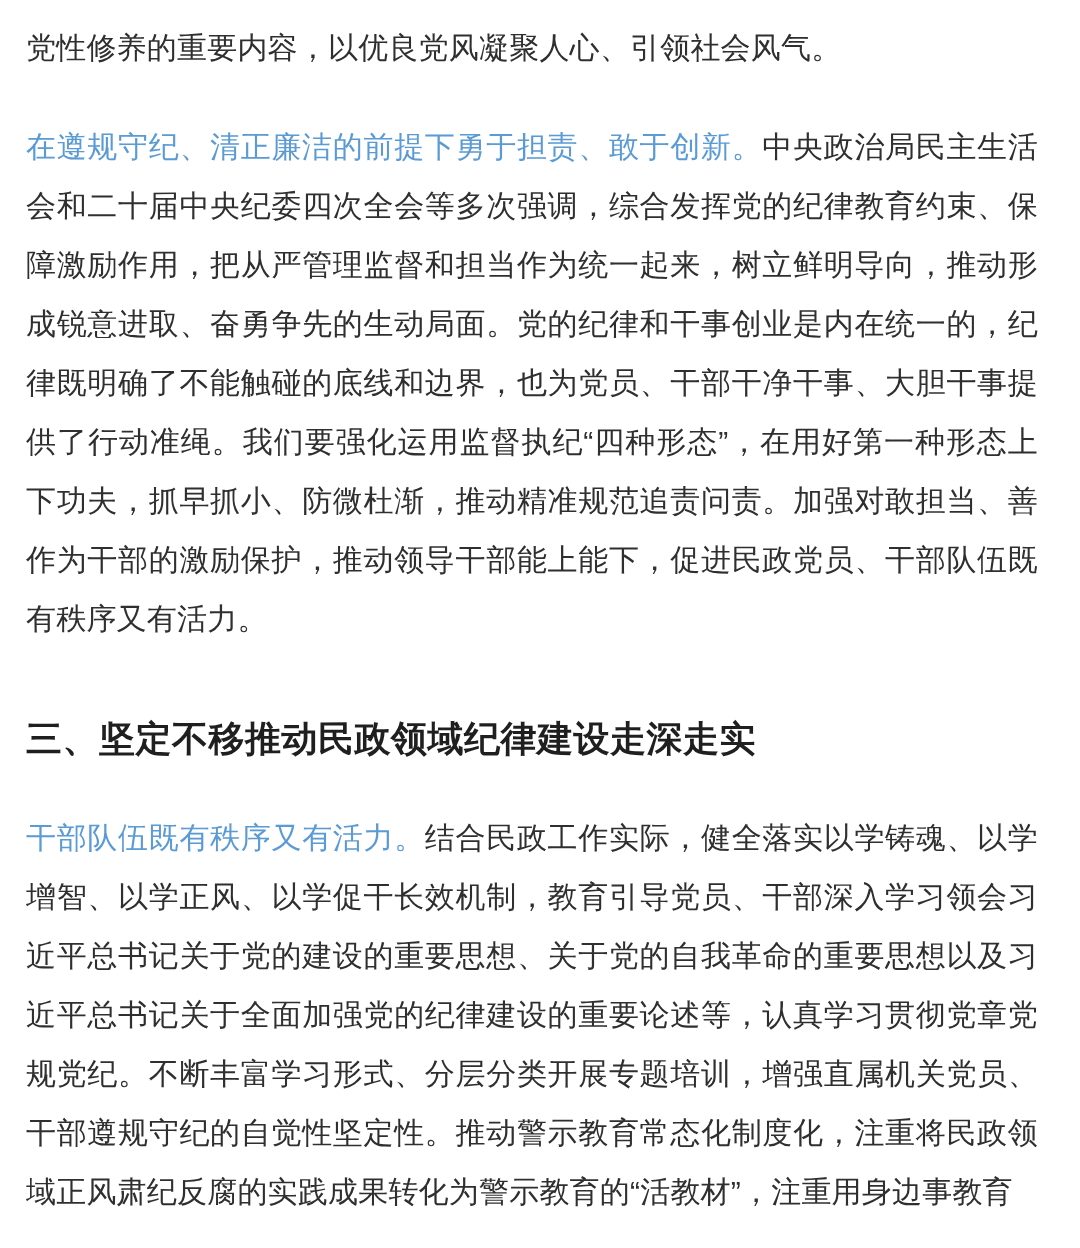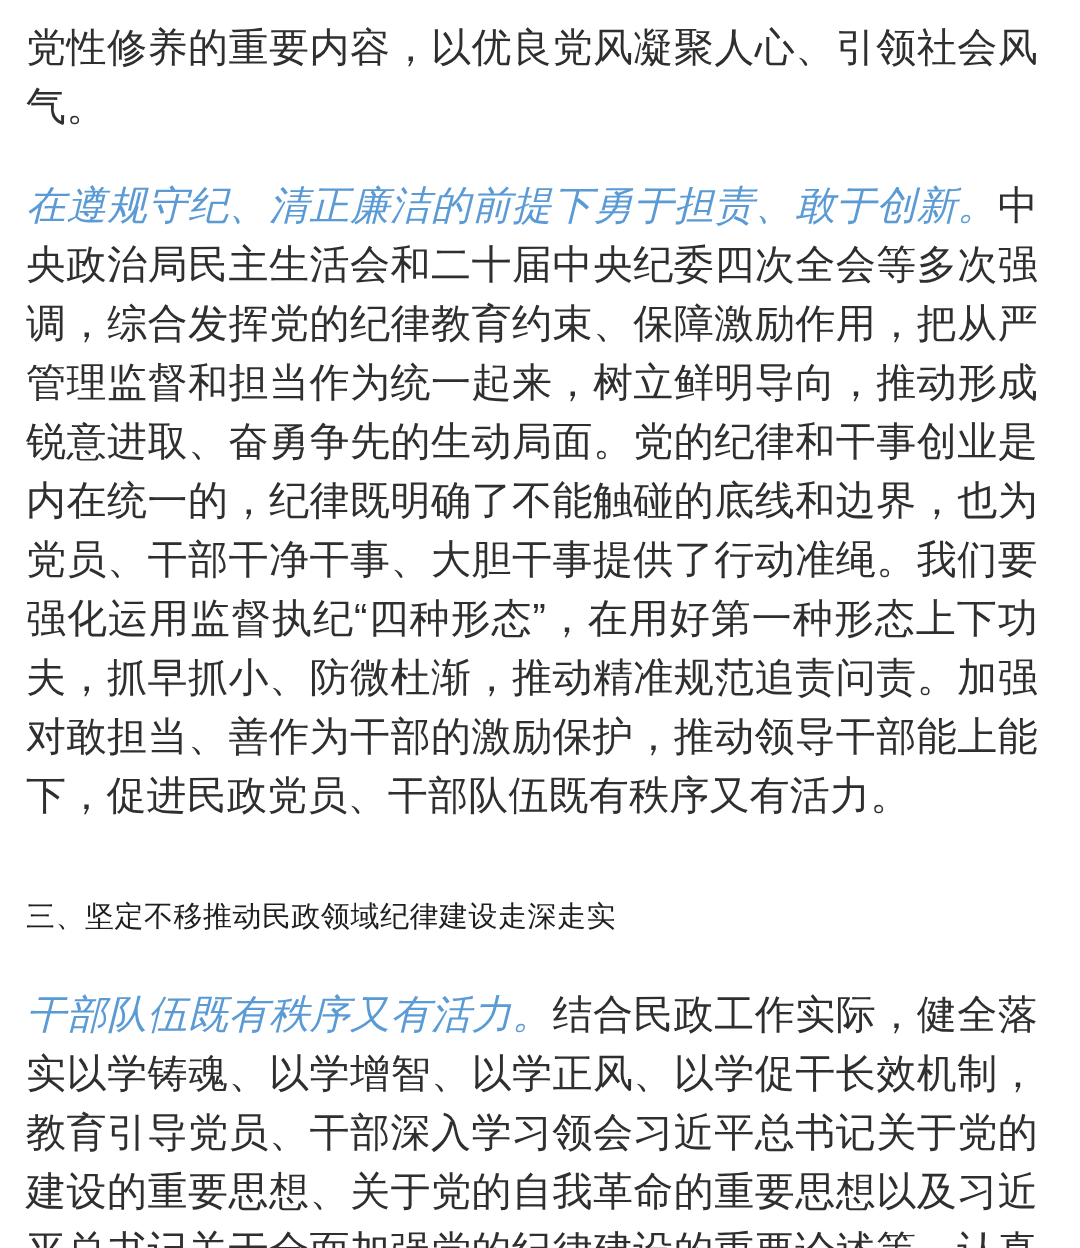--- a/index.html
+++ b/index.html
@@ -14,36 +14,35 @@
     color: #2b2b2b;
     -webkit-font-smoothing: antialiased;
   }
   .page {
     width: 1080px;
     box-sizing: border-box;
     padding: 8px 26px 0 26px;
   }
   p.para {
     margin: 0 16px 40px 0;
-    font-size: 40px;
+    font-size: 30px;
     line-height: 59px;
     text-align: justify;
     text-justify: inter-ideograph;
     letter-spacing: 0.2px;
     color: #2f2f2f;
   }
   .lead {
     color: #5b9bd5;
-    font-style: italic;
   }
   h2.section-heading {
     margin: 0 0 44px 0;
-    font-size: 29px;
+    font-size: 36px;
     line-height: 50px;
-    font-weight: normal;
+    font-weight: bold;
     color: #1f1f1f;
     letter-spacing: 0.5px;
   }
   .spacer-top {
     height: 10px;
   }
   .gap-before-heading {
     height: 26px;
   }
   .last-para {

